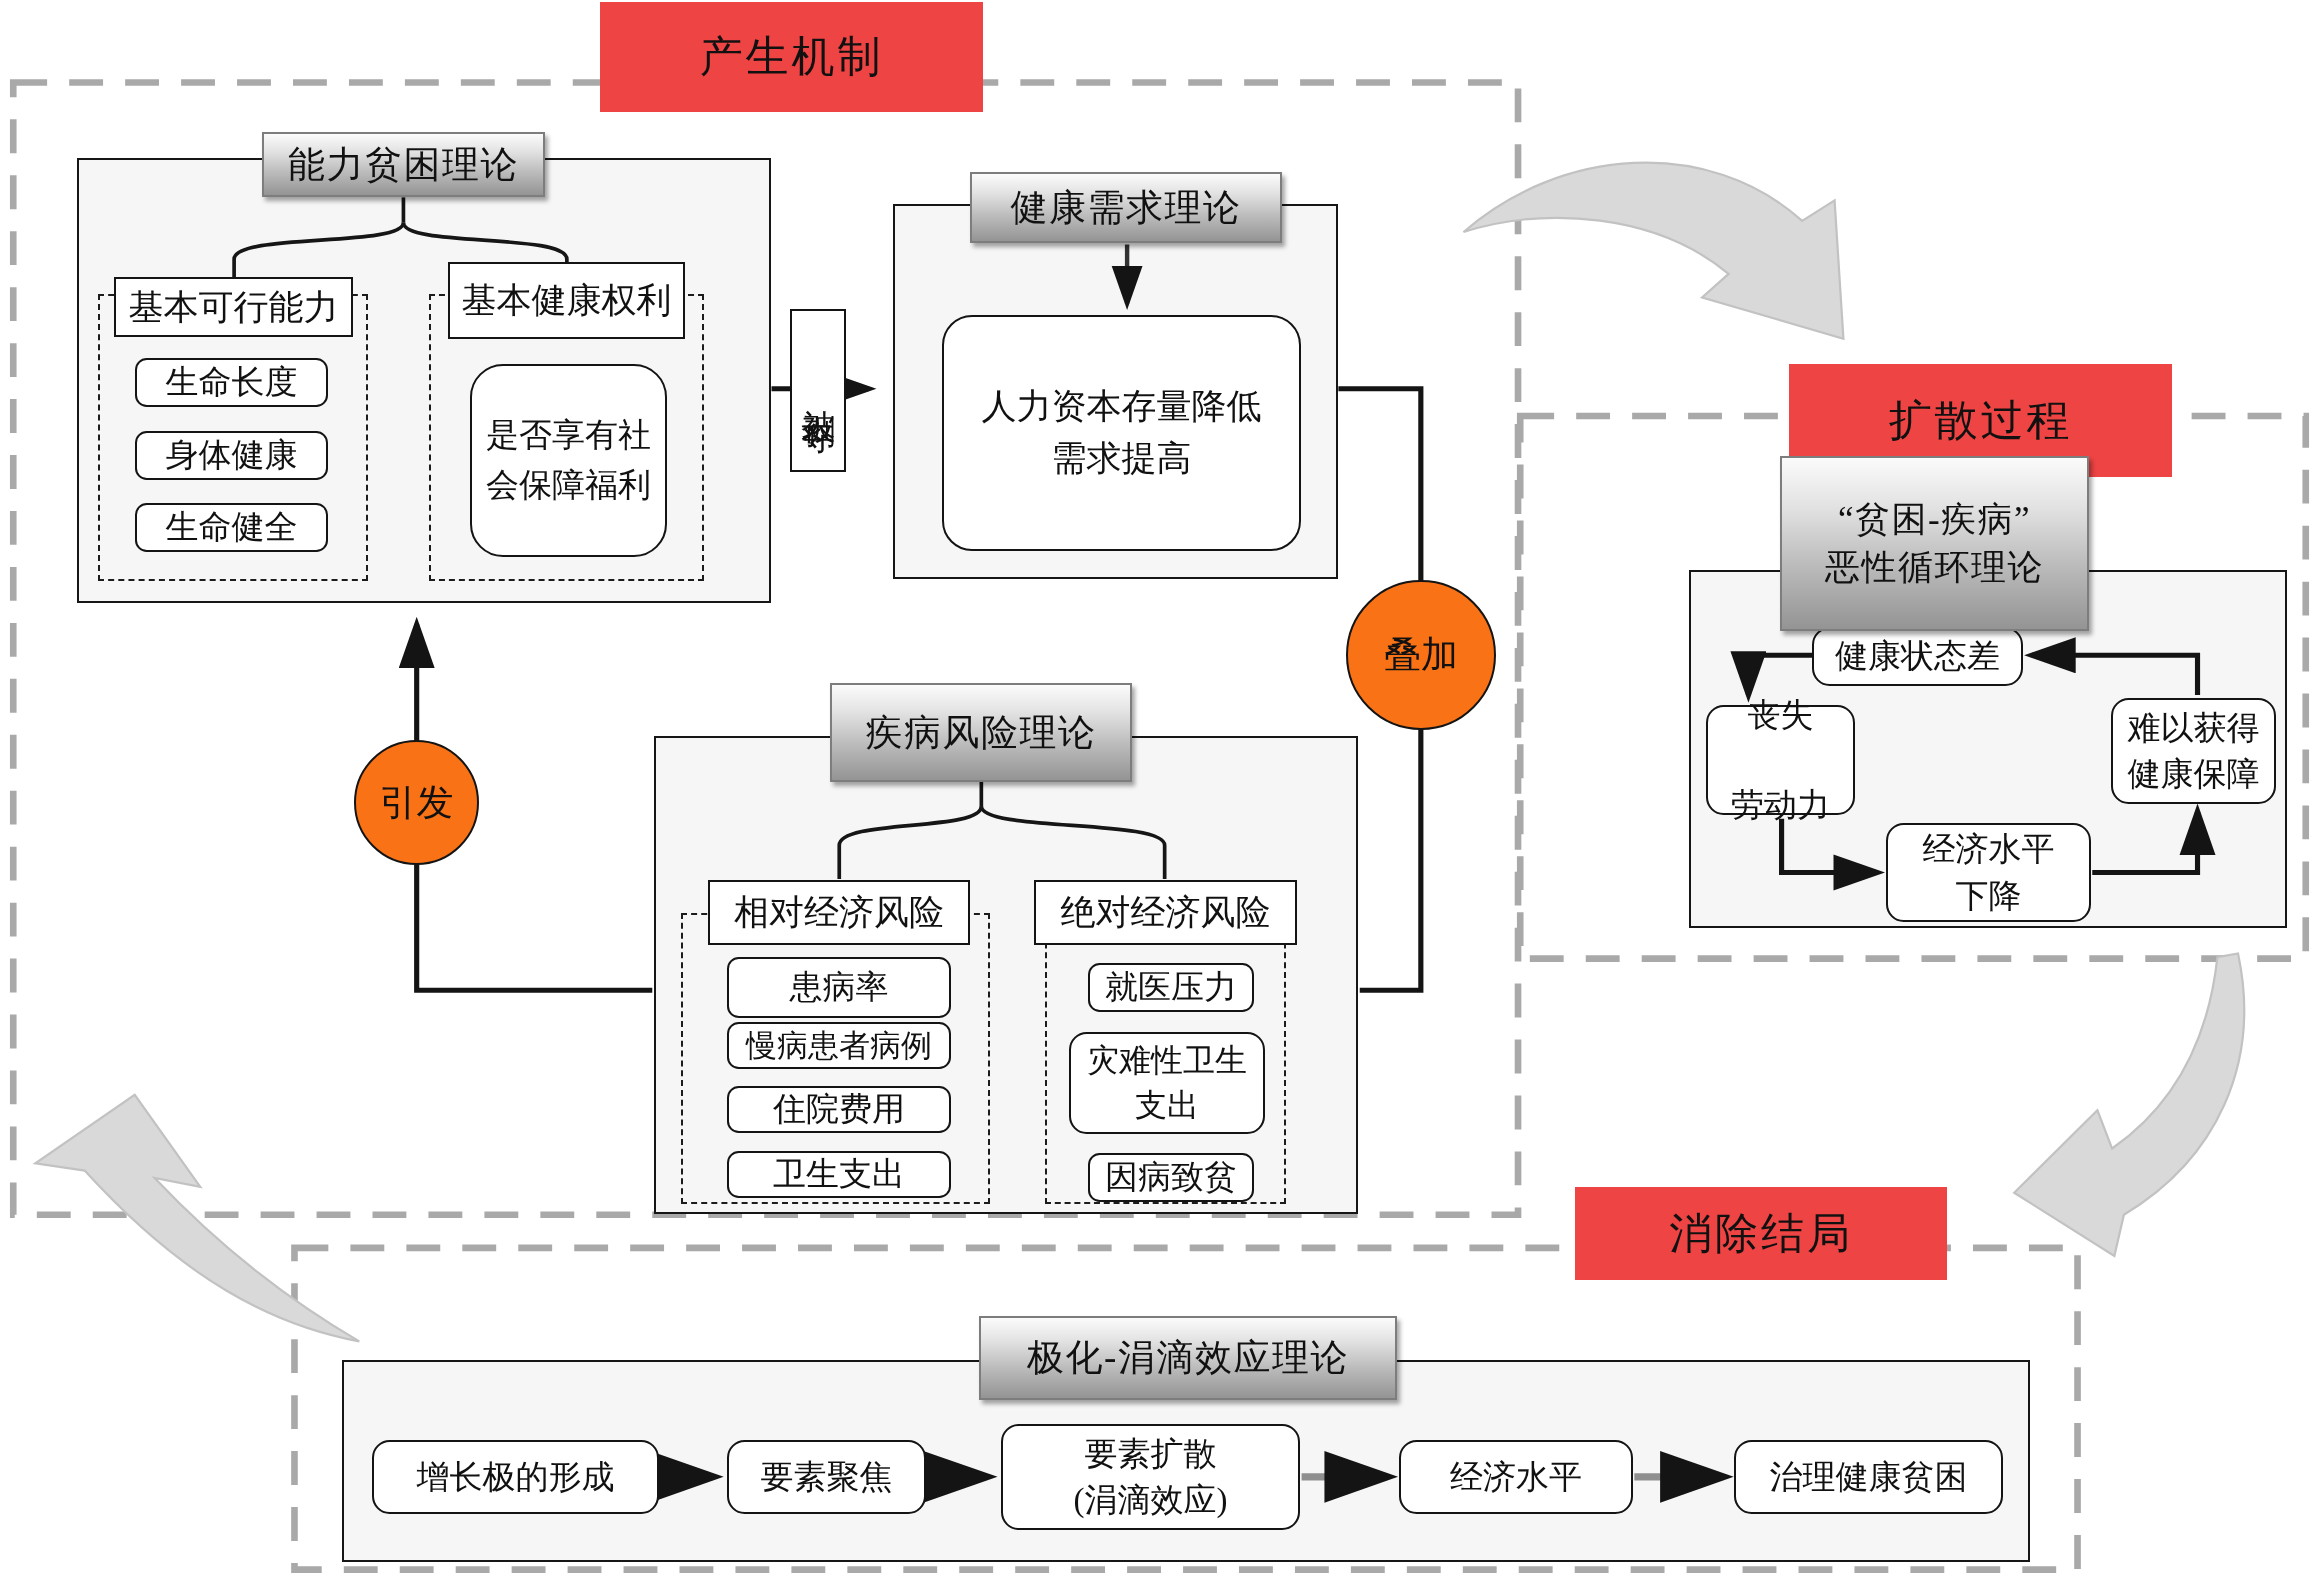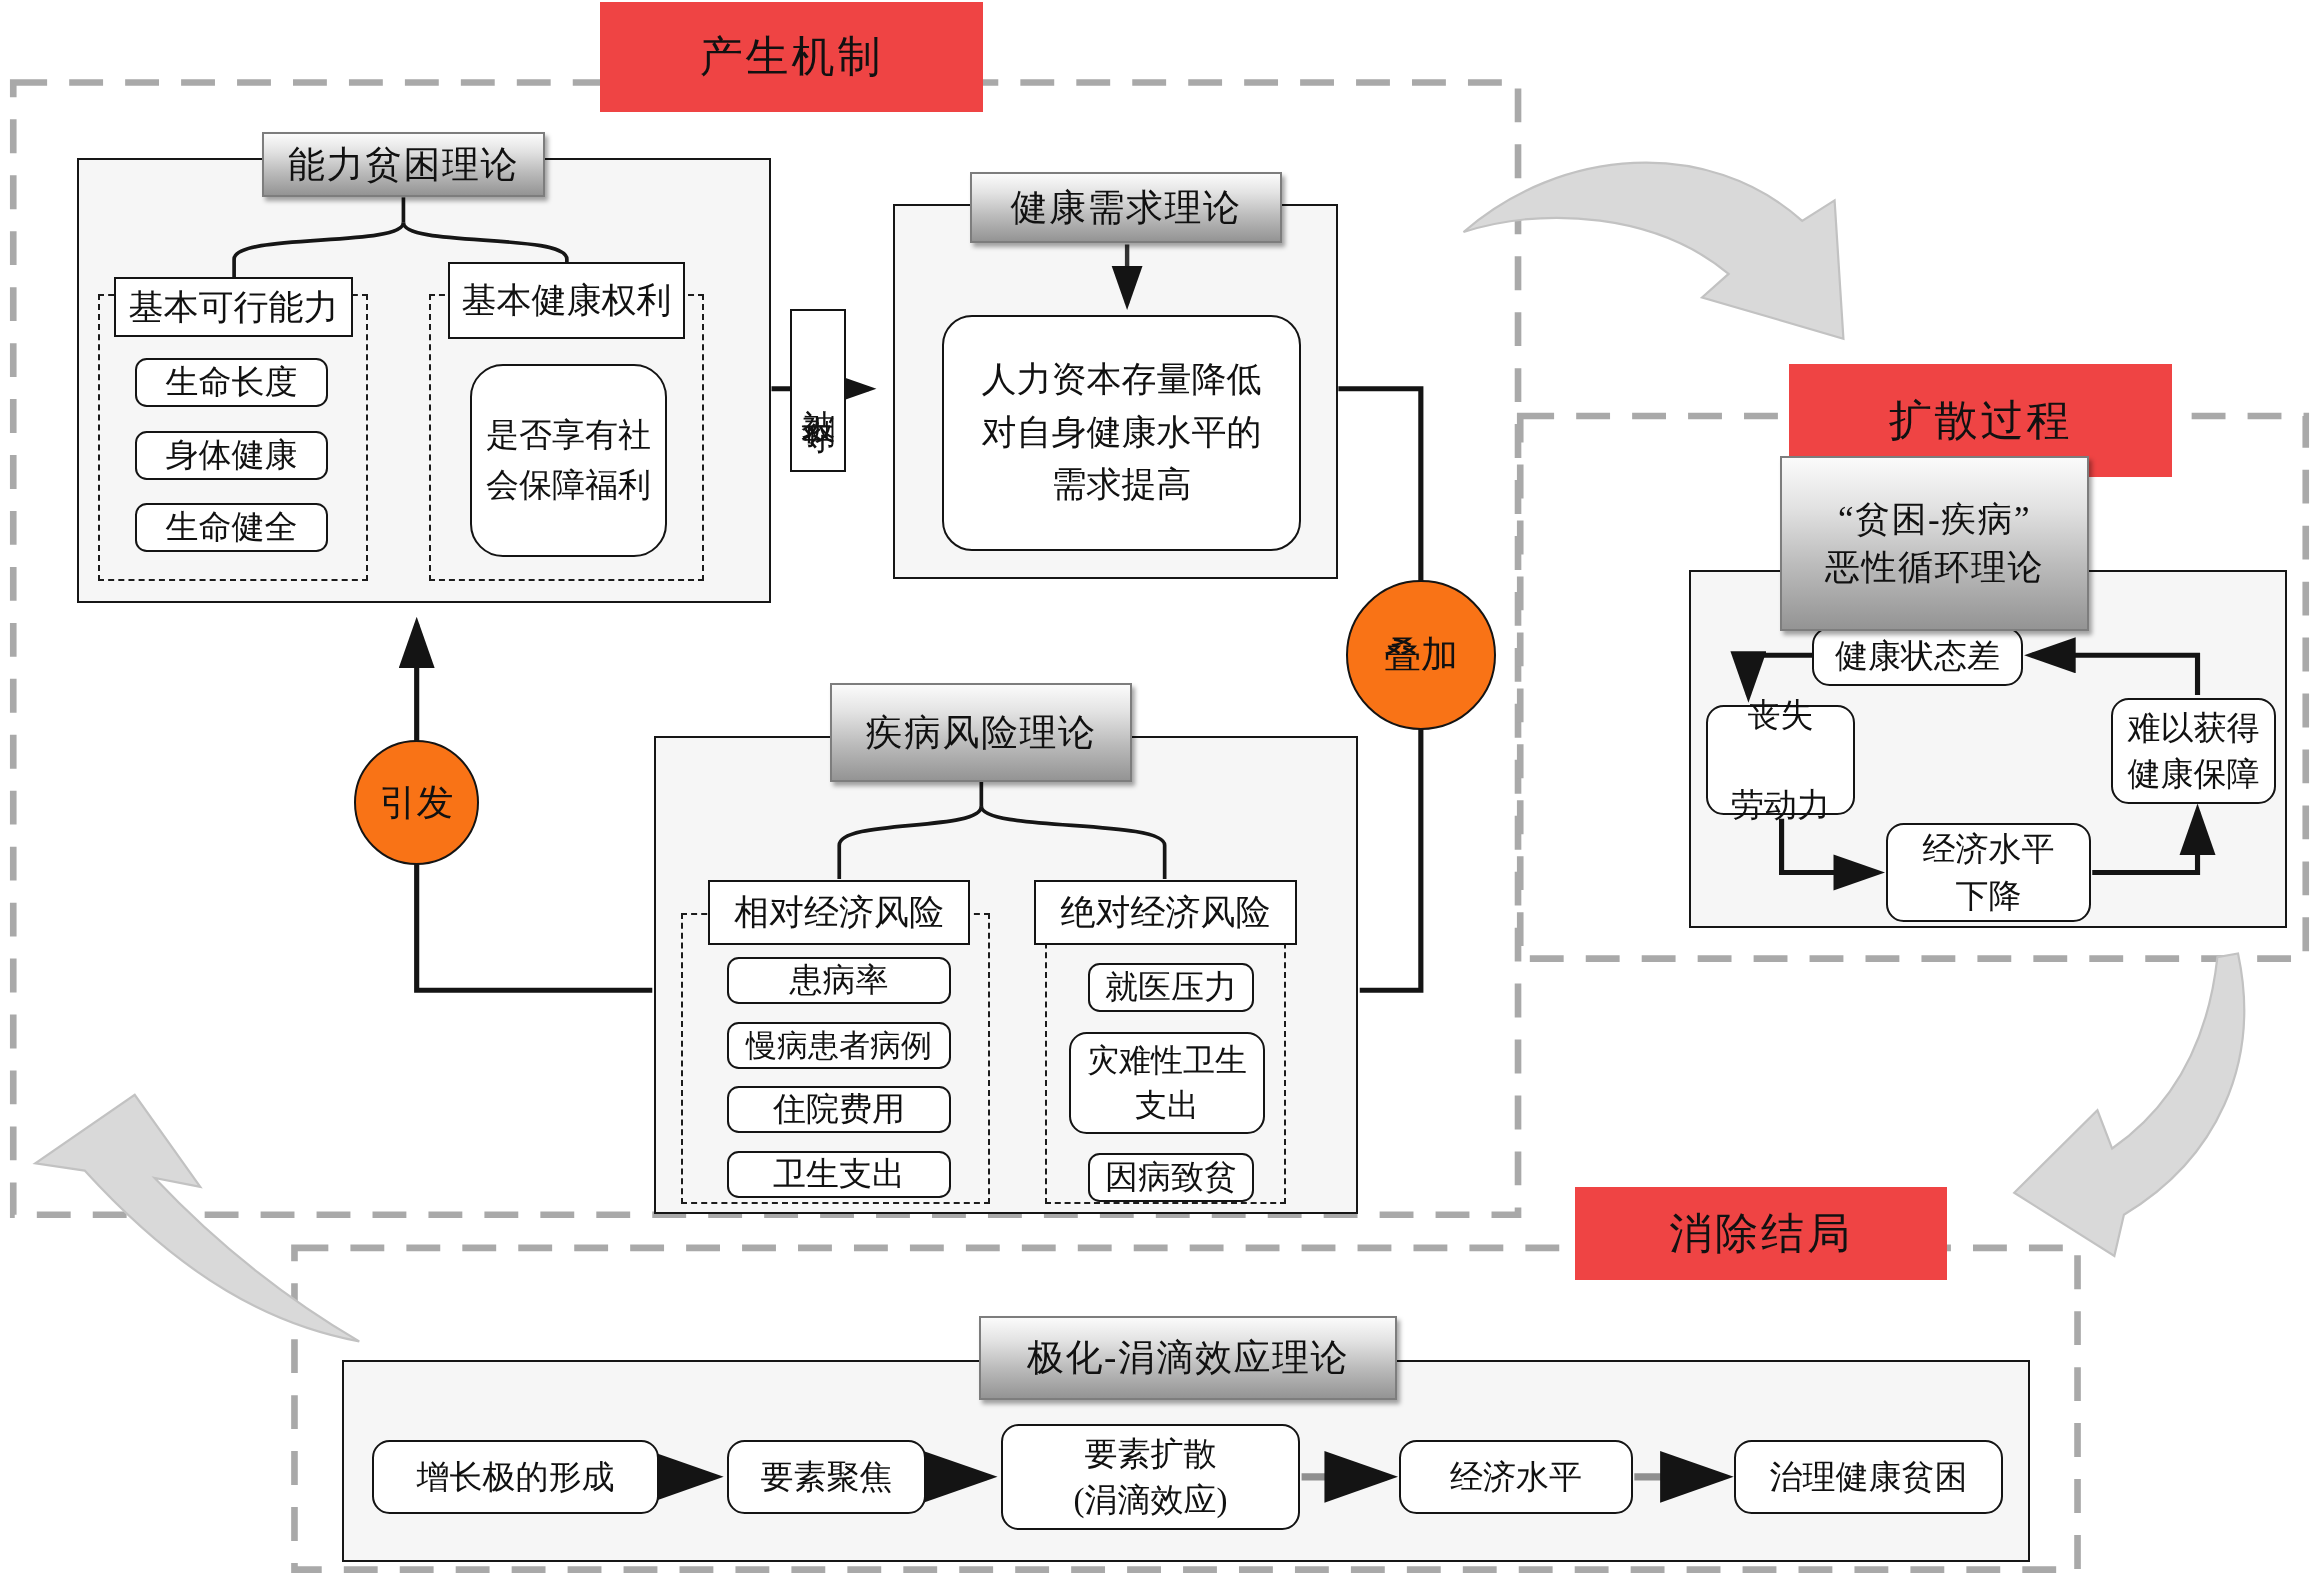--- a/index.html
+++ b/index.html
@@ -134,41 +134,40 @@
 <div class="abs flex hdr vtext" style="left:790px;top:309px;width:56px;height:163px;font-size:34px;letter-spacing:5.9px;">
   <span>被剥夺</span>
 </div>
 
 <div class="abs container" style="left:893px;top:204px;width:445px;height:375px;"></div>
 <div class="abs flex grad-title" style="left:970px;top:172px;width:312px;height:71px;">
   <span>健康需求理论</span>
 </div>
 <div class="abs flex col pill r-lg" style="left:942px;top:315px;width:359px;height:236px;font-size:35px;border-radius:30px;">
   <span>人力资本存量降低</span>
-  <span>对自身健康水平的</span>
   <span>需求提高</span>
 </div>
 
 <div class="abs flex circle" style="left:354px;top:740px;width:125px;height:125px;">
   <span>引发</span>
 </div>
 <div class="abs flex circle" style="left:1346px;top:580px;width:150px;height:150px;">
   <span>叠加</span>
 </div>
 
 <div class="abs container" style="left:654px;top:736px;width:704px;height:478px;"></div>
 <div class="abs flex grad-title" style="left:830px;top:683px;width:302px;height:99px;">
   <span>疾病风险理论</span>
 </div>
 
 <div class="abs dash-black" style="left:681px;top:913px;width:309px;height:291px;background:transparent;"></div>
 <div class="abs flex hdr" style="left:708px;top:880px;width:262px;height:65px;">
   <span>相对经济风险</span>
 </div>
-<div class="abs flex pill" style="left:727px;top:957px;width:224px;height:47px;justify-content:center;">
+<div class="abs flex pill" style="left:727px;top:957px;width:224px;height:61px;justify-content:center;">
   <span>患病率</span>
 </div>
 <div class="abs flex pill" style="left:727px;top:1022px;width:224px;height:47px;font-size:31px;">
   <span>慢病患者病例</span>
 </div>
 <div class="abs flex pill" style="left:727px;top:1086px;width:224px;height:47px;">
   <span>住院费用</span>
 </div>
 <div class="abs flex pill" style="left:727px;top:1151px;width:224px;height:47px;">
   <span>卫生支出</span>

